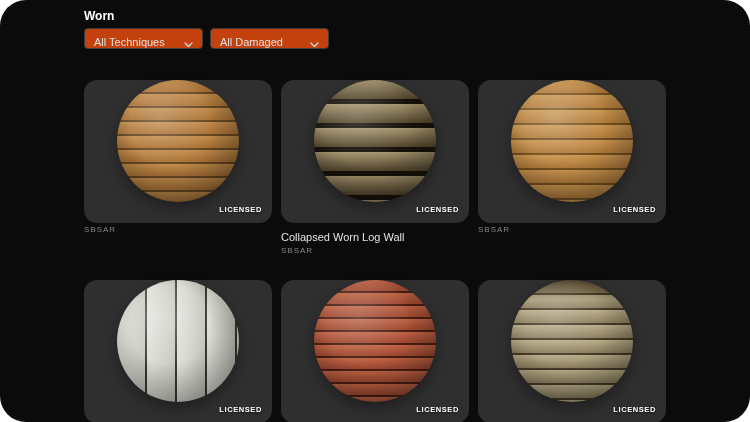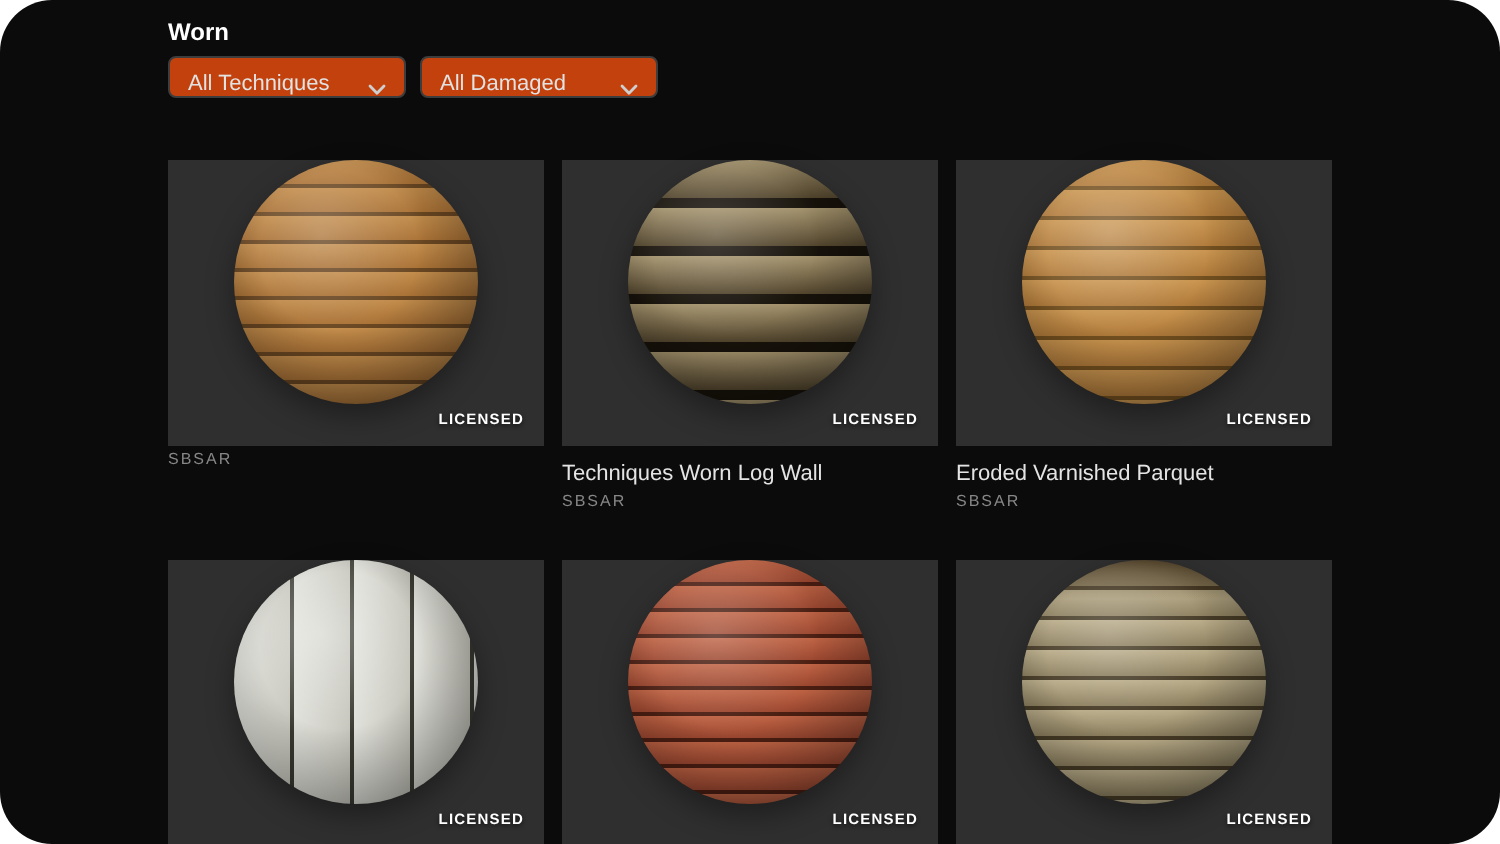--- a/index.html
+++ b/index.html
@@ -24,21 +24,21 @@
     font-family:"Liberation Sans","DejaVu Sans",sans-serif;
   }
   .dropdown svg{flex:0 0 auto;}
   .grid{
     position:absolute;left:84px;top:62px;width:582px;
     display:grid;grid-template-columns:repeat(3,188px);
     column-gap:9px;row-gap:6px;
   }
   .card{cursor:pointer;}
   .tile{
-    position:relative;width:188px;height:143px;background:#2f2f2f;border-radius:0;
+    position:relative;width:188px;height:143px;background:#2f2f2f;border-radius:13px;
   }
   .sphere{
     width:122px;height:122px;border-radius:50%;margin:18px auto 0 auto;
     box-shadow:0 6px 14px rgba(0,0,0,0.35);
   }
   .badge{
     position:absolute;right:10px;bottom:9px;color:#ffffff;
     font-size:7.5px;font-weight:bold;letter-spacing:0.6px;
     text-shadow:0 1px 2px rgba(0,0,0,0.6);
   }
@@ -79,30 +79,29 @@
         <span class="badge">LICENSED</span>
       </div>
       <div class="card-format">SBSAR</div>
     </div>
 
     <div class="card">
       <div class="tile">
         <div class="sphere" style="background-image: radial-gradient(circle at 36% 30%, rgba(255, 255, 255, 0.18) 0%, rgba(255, 255, 255, 0) 45%), radial-gradient(circle at 43% 37%, rgba(0, 0, 0, 0) 38%, rgba(0, 0, 0, 0.52) 98%), repeating-linear-gradient(rgb(163, 146, 108) 0px, rgb(82, 69, 45) 19px, rgb(23, 18, 10) 19px, rgb(23, 18, 10) 24px); background-color: rgb(138, 122, 88);"></div>
         <span class="badge">LICENSED</span>
       </div>
-      <div class="card-title">Techniques Worn Log Wall</div>
+      <div class="card-title">Collapsed Worn Log Wall</div>
       <div class="card-format">SBSAR</div>
     </div>
 
     <div class="card">
       <div class="tile">
         <div class="sphere" style="background-image: radial-gradient(circle at 36% 30%, rgba(255, 255, 255, 0.25) 0%, rgba(255, 255, 255, 0) 45%), radial-gradient(circle at 43% 37%, rgba(0, 0, 0, 0) 38%, rgba(0, 0, 0, 0.52) 98%), repeating-linear-gradient(rgb(202, 149, 79) 0px, rgb(176, 122, 58) 13px, rgb(116, 80, 31) 13px, rgb(116, 80, 31) 15px); background-color: rgb(192, 138, 72);"></div>
         <span class="badge">LICENSED</span>
       </div>
-      <div class="card-title">Eroded Varnished Parquet</div>
       <div class="card-format">SBSAR</div>
     </div>
 
     <div class="card">
       <div class="tile">
         <div class="sphere" style="background-image: radial-gradient(circle at 36% 30%, rgba(255, 255, 255, 0.35) 0%, rgba(255, 255, 255, 0) 45%), radial-gradient(circle at 43% 37%, rgba(0, 0, 0, 0) 38%, rgba(0, 0, 0, 0.5) 98%), repeating-linear-gradient(90deg, rgb(224, 224, 218) 0px, rgb(198, 198, 189) 28px, rgb(58, 58, 50) 28px, rgb(58, 58, 50) 30px); background-color: rgb(216, 216, 208);"></div>
         <span class="badge">LICENSED</span>
       </div>
 
     </div>

